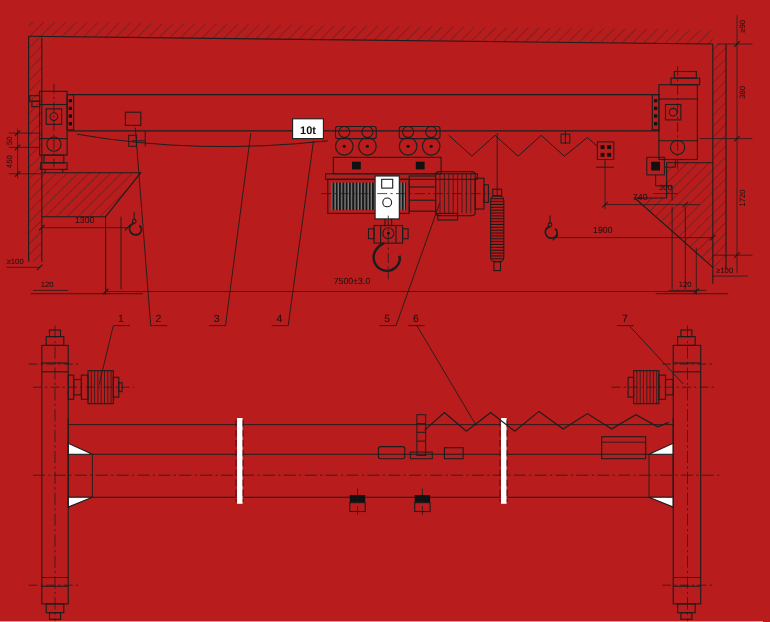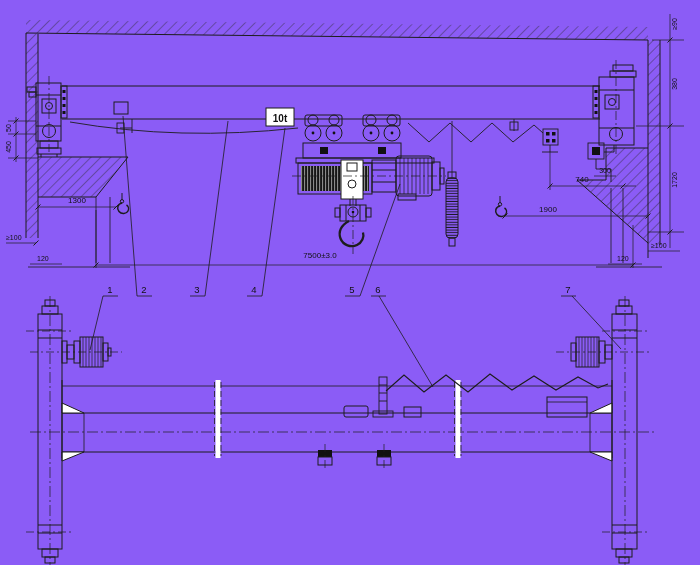--- a/index.html
+++ b/index.html
@@ -1,16 +1,16 @@
 <!DOCTYPE html>
 <html><head>
 <meta charset="utf-8">
 <style>
   html,body{margin:0;padding:0;background:#fff;}
-  .sheet{position:relative;width:700px;height:565px;background:#8b5cf6;overflow:hidden;
+  .sheet{position:relative;width:700px;height:565px;background:#b91c1c;overflow:hidden;
          font-family:"Liberation Sans", sans-serif;}
   svg{position:absolute;left:0;top:0;}
   text{fill:#111;font-family:"Liberation Sans", sans-serif;}
   .dim{font-size:8px;}
   .dimsm{font-size:7px;}
   .callout{font-size:9.5px;}
   .plate{font-size:10px;font-weight:bold;}
 </style>
 </head>
 <body>

